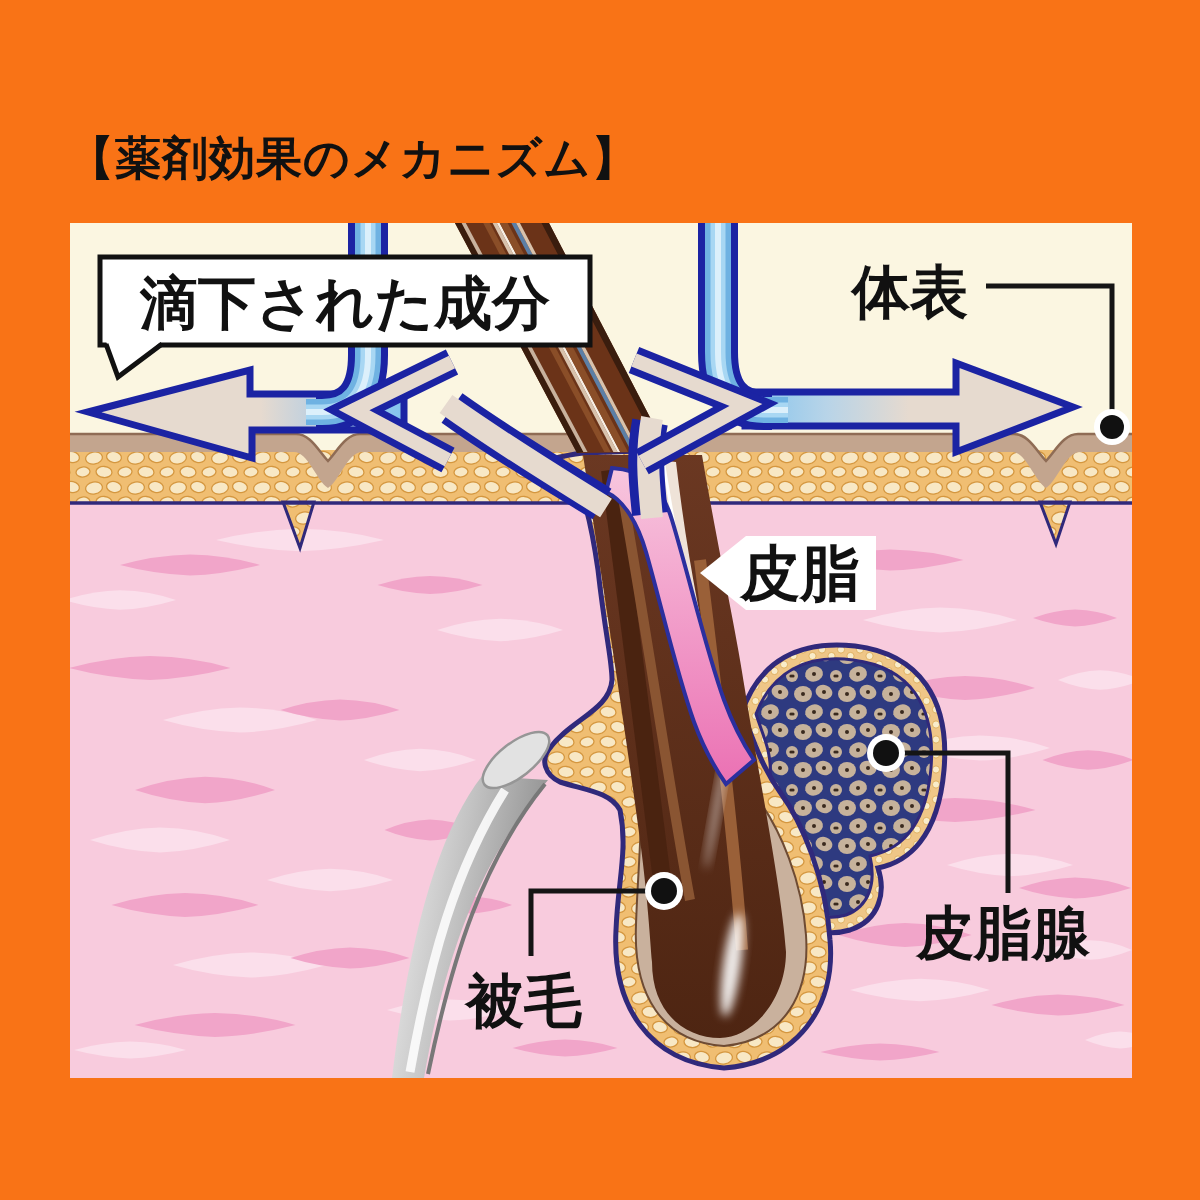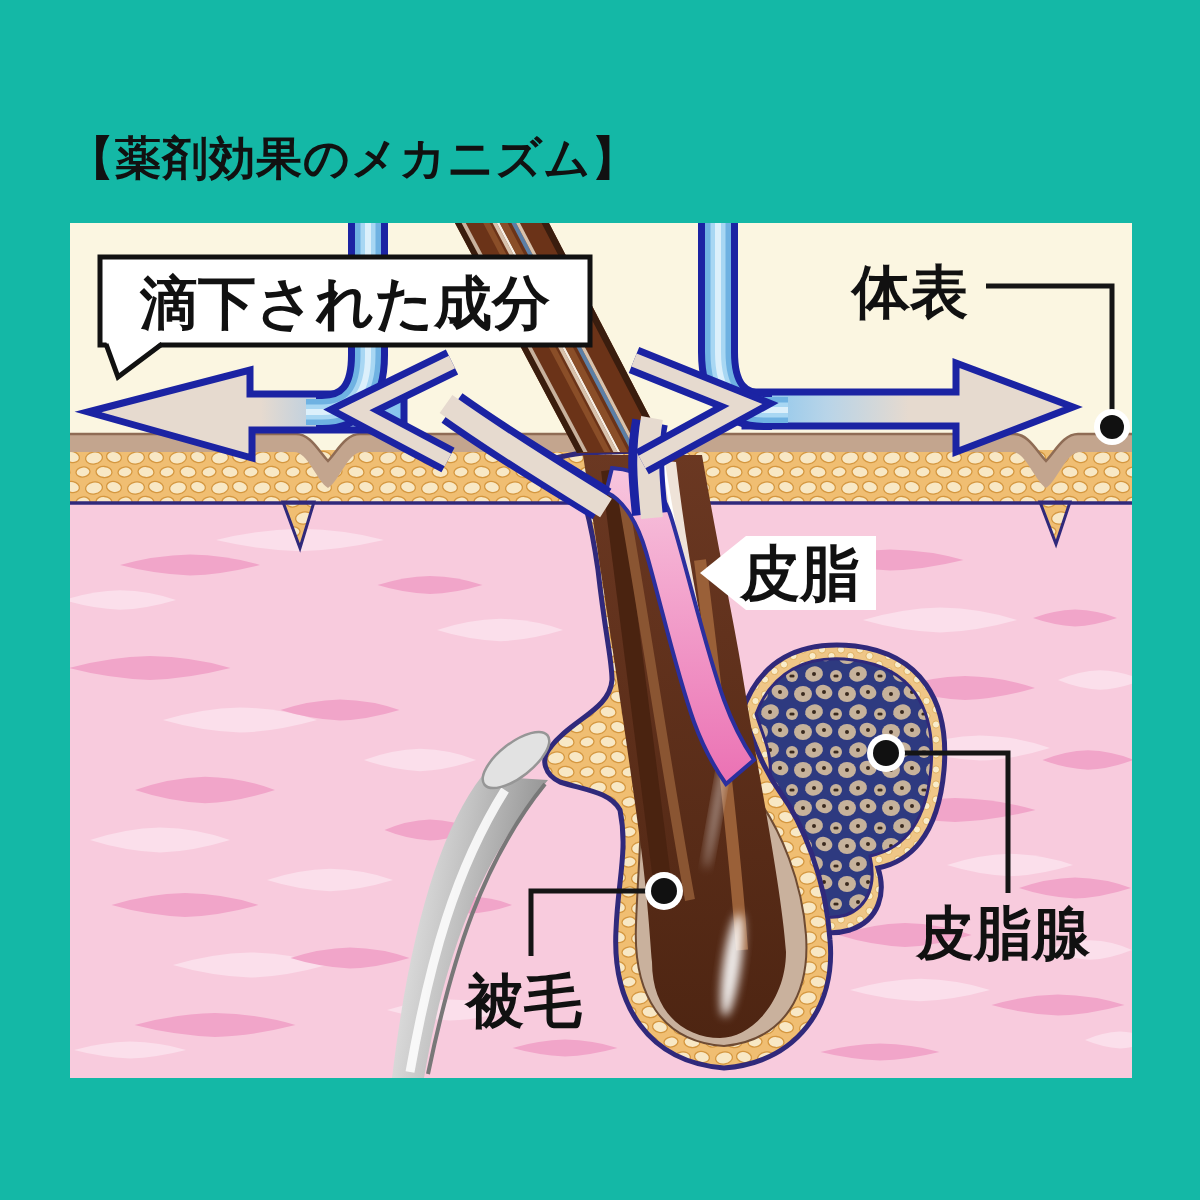--- a/index.html
+++ b/index.html
@@ -1,16 +1,16 @@
 <!DOCTYPE html>
 <html><head>
 <meta charset="utf-8">
 <style>
   html,body{margin:0;padding:0;background:#ffffff;}
-  .page{position:relative;width:1200px;height:1200px;background:#14b8a6;overflow:hidden;
+  .page{position:relative;width:1200px;height:1200px;background:#f97316;overflow:hidden;
         font-family:"Liberation Sans","DejaVu Sans",sans-serif;}
   .title{position:absolute;left:68px;top:128px;font-size:46px;font-weight:700;color:#111;
          letter-spacing:1px;white-space:nowrap;}
   svg{position:absolute;left:0;top:0;}
   .lbl{font-family:"Liberation Sans","DejaVu Sans",sans-serif;font-weight:700;fill:#111;}
 </style>
 </head>
 <body>
 
 <div class="page">

